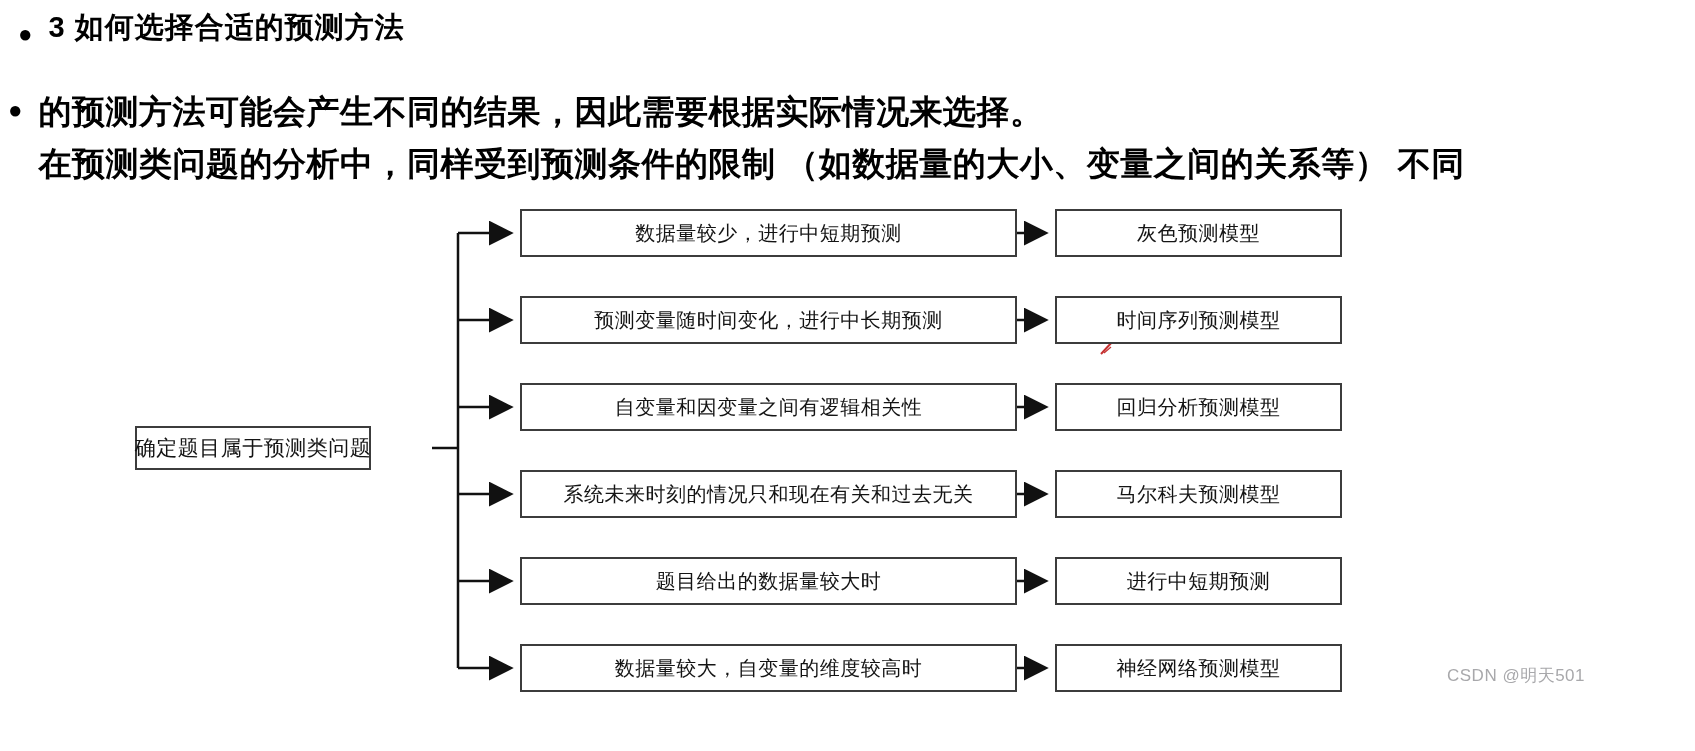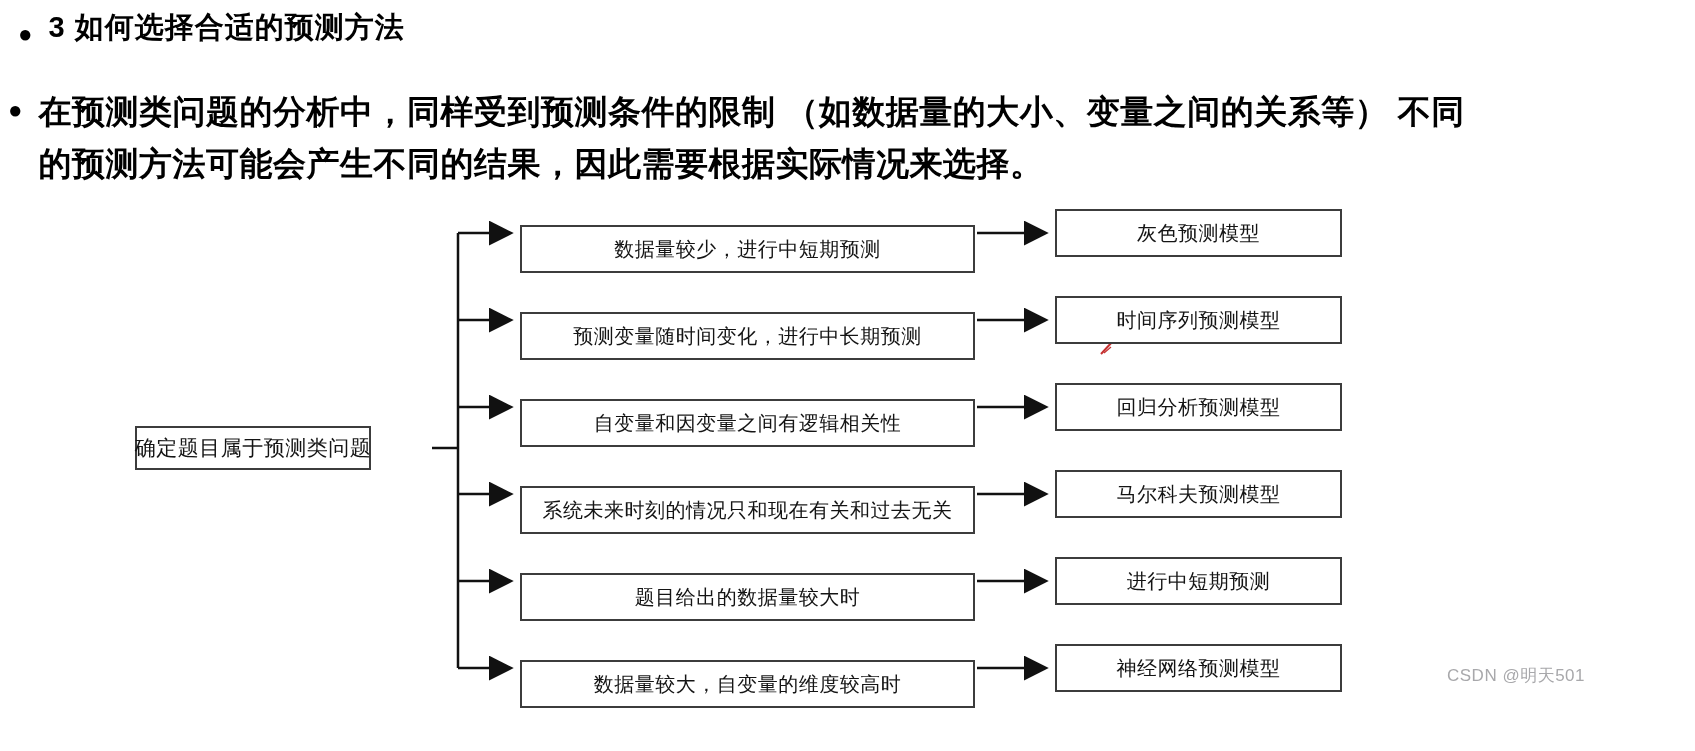--- a/index.html
+++ b/index.html
@@ -22,21 +22,21 @@
     letter-spacing:0.5px;line-height:52px;
   }
   
   #connector-layer{position:absolute;left:0;top:0;width:1695px;height:751px;z-index:0;}
   .node-box{
     position:absolute;box-sizing:border-box;border:2px solid #3c3c3c;background:#fff;
     display:flex;align-items:center;justify-content:center;
     font-size:20px;color:#141414;z-index:1;white-space:nowrap;letter-spacing:0.5px;
   }
   .root-box{left:135px;top:426px;width:236px;height:44px;font-size:21px;}
-  .cond-box{left:520px;width:455px;height:48px;margin-top:16px;}
+  .cond-box{left:520px;width:497px;height:48px;}
   .model-box{left:1055px;width:287px;height:48px;}
   .row-0{top:209px;} .row-1{top:296px;} .row-2{top:383px;}
   .row-3{top:470px;} .row-4{top:557px;} .row-5{top:644px;}
   
   .watermark{
     position:absolute;left:1447px;top:664px;font-size:17px;color:#a8a8ab;
     letter-spacing:0.5px;z-index:2;white-space:nowrap;
   }
 </style>
 </head>
@@ -76,22 +76,22 @@
 </svg>
 
 <div class="bullet-row" style="left:18px;top:10px;">
   <span class="bullet-glyph">●</span>
   <span class="title-text">3  如何选择合适的预测方法</span>
 </div>
 
 <div class="bullet-row" style="left:8px;top:86px;">
   <span class="bullet-glyph">●</span>
   <div class="intro-text">
+    <div>的预测方法可能会产生不同的结果，因此需要根据实际情况来选择。</div>
     <div>在预测类问题的分析中，同样受到预测条件的限制 （如数据量的大小、变量之间的关系等） 不同</div>
-    <div>的预测方法可能会产生不同的结果，因此需要根据实际情况来选择。</div>
   </div>
 </div>
 
 <div class="node-box root-box">确定题目属于预测类问题</div>
 
 <div class="node-box cond-box row-0">数据量较少，进行中短期预测</div>
 <div class="node-box model-box row-0">灰色预测模型</div>
 
 <div class="node-box cond-box row-1">预测变量随时间变化，进行中长期预测</div>
 <div class="node-box model-box row-1">时间序列预测模型</div>

